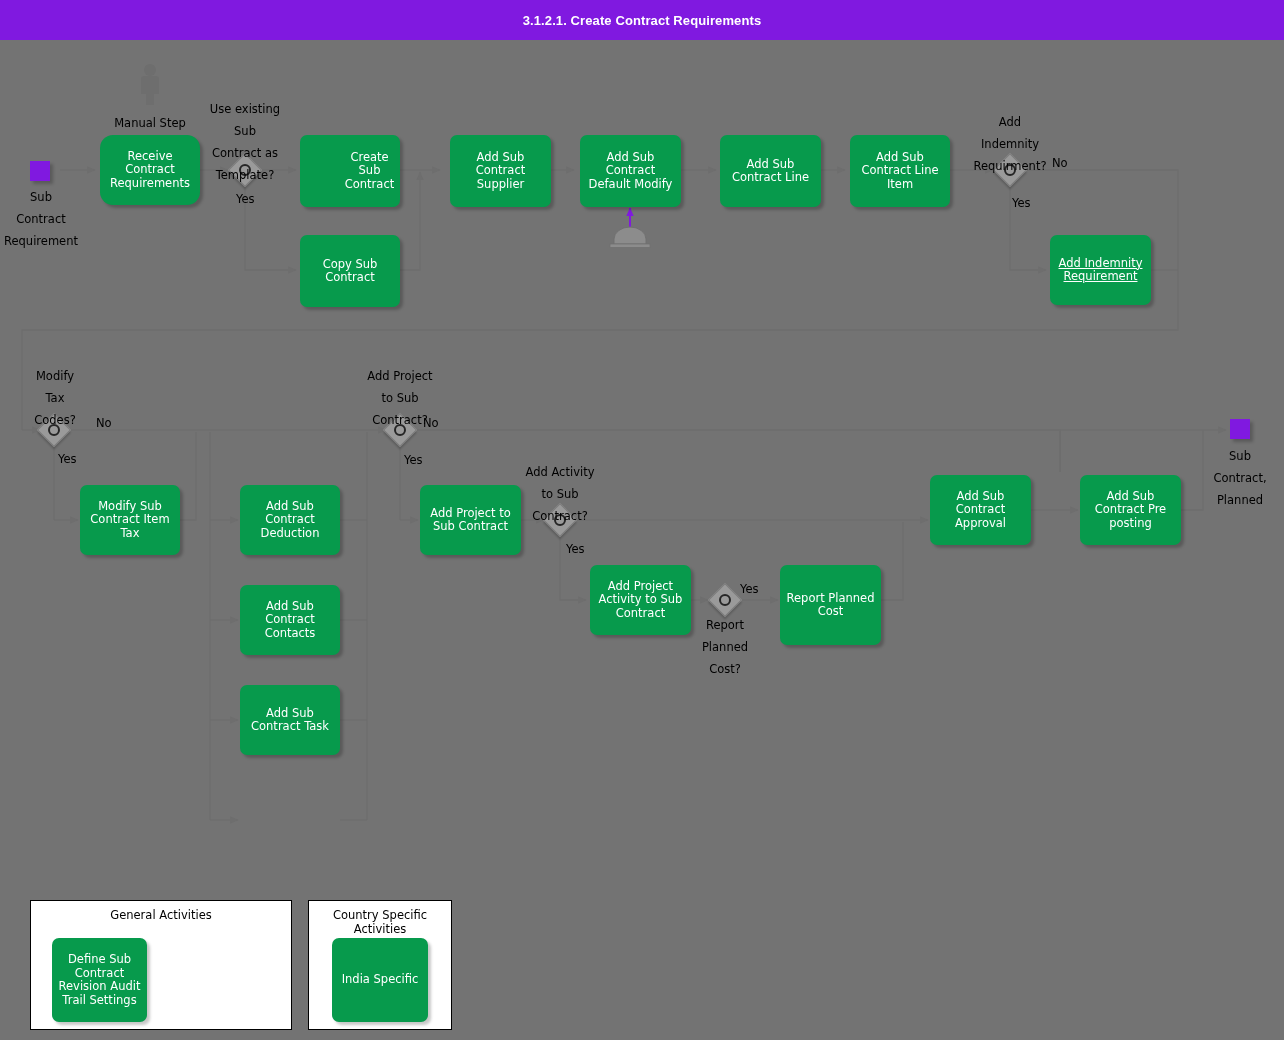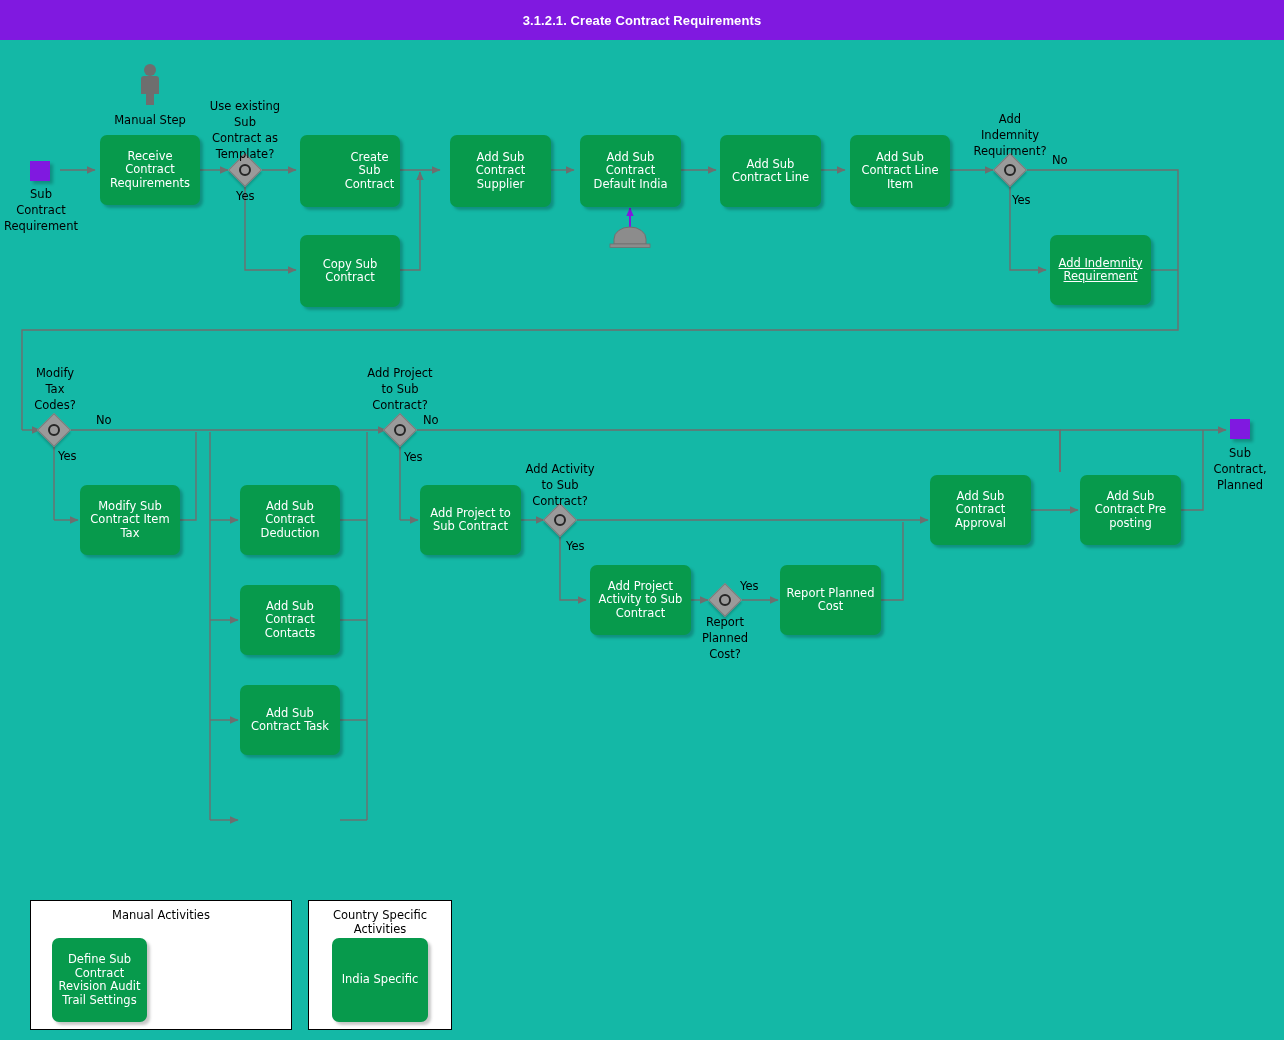--- a/index.html
+++ b/index.html
@@ -6,21 +6,21 @@
   * { box-sizing: border-box; }
   html, body {
     margin: 0; padding: 0;
     background: #ffffff;
     font-family: "DejaVu Sans", sans-serif;
   }
   #canvas {
     position: relative;
     width: 1284px;
     height: 1040px;
-    background: #14b8a6;
+    background: #737373;
     overflow: hidden;
   }
 
   
   #header {
     position: absolute;
     left: 0; top: 0;
     width: 1284px; height: 40px;
     background: #8019e0;
     color: #ffffff;
@@ -89,21 +89,21 @@
     width: 12px; height: 12px;
     border-radius: 50%;
     border: 2.5px solid #262626;
     background: #9a9a9a;
   }
 
   
   .lbl {
     position: absolute;
     font-size: 11.5px;
-    line-height: 16px;
+    line-height: 22px;
     color: #000000;
     text-align: center;
     white-space: pre-line;
   }
 
   
   .person {
     position: absolute;
     width: 26px; height: 42px;
   }
@@ -317,21 +317,21 @@
 
   <div class="gateway" style="left:708px; top:583px;">
     <div class="dia"></div>
     <div class="ring"></div>
   </div>
   <div class="lbl" style="left:686px; top:614px; width:78px;">Report
 Planned
 Cost?</div>
   <div class="lbl" style="left:740px; top:578px; width:38px; text-align:left;">Yes</div>
 
-  <div class="task" style="left:100px; top:135px; width:100px; height:70px;">
+  <div class="task" style="left:100px; top:135px; width:100px; height:70px;border-radius:13px;">
     <span>Receive
 Contract
 Requirements</span>
   </div>
 
   <div class="task" style="left:300px; top:135px; width:100px; height:72px;padding-left:44px;">
     <span>Create Sub
 Contract</span>
   </div>
 
@@ -342,21 +342,21 @@
 
   <div class="task" style="left:450px; top:135px; width:101px; height:72px;">
     <span>Add Sub
 Contract
 Supplier</span>
   </div>
 
   <div class="task" style="left:580px; top:135px; width:101px; height:72px;">
     <span>Add Sub
 Contract Default
-India</span>
+Modify</span>
   </div>
 
   <div class="task" style="left:720px; top:135px; width:101px; height:72px;">
     <span>Add Sub
 Contract Line</span>
   </div>
 
   <div class="task" style="left:850px; top:135px; width:100px; height:72px;">
     <span>Add Sub
 Contract Line
@@ -396,39 +396,39 @@
     <span>Add Project to
 Sub Contract</span>
   </div>
 
   <div class="task" style="left:590px; top:565px; width:101px; height:70px;">
     <span>Add Project
 Activity to Sub
 Contract</span>
   </div>
 
-  <div class="task" style="left:780px; top:565px; width:101px; height:70px;">
+  <div class="task" style="left:780px; top:565px; width:101px; height:80px;">
     <span>Report Planned
 Cost</span>
   </div>
 
   <div class="task" style="left:930px; top:475px; width:101px; height:70px;">
     <span>Add Sub
 Contract
 Approval</span>
   </div>
 
   <div class="task" style="left:1080px; top:475px; width:101px; height:70px;">
     <span>Add Sub
 Contract Pre
 posting</span>
   </div>
 
   <div class="legend" style="left:30px; top:900px; width:262px; height:130px;">
-    <div class="legend-title">Manual Activities</div>
+    <div class="legend-title">General Activities</div>
   </div>
   <div class="task" style="left:52px; top:938px; width:95px; height:84px;">
     <span>Define Sub
 Contract
 Revision Audit
 Trail Settings</span>
   </div>
 
   <div class="legend" style="left:308px; top:900px; width:144px; height:130px;">
     <div class="legend-title">Country Specific Activities</div>

